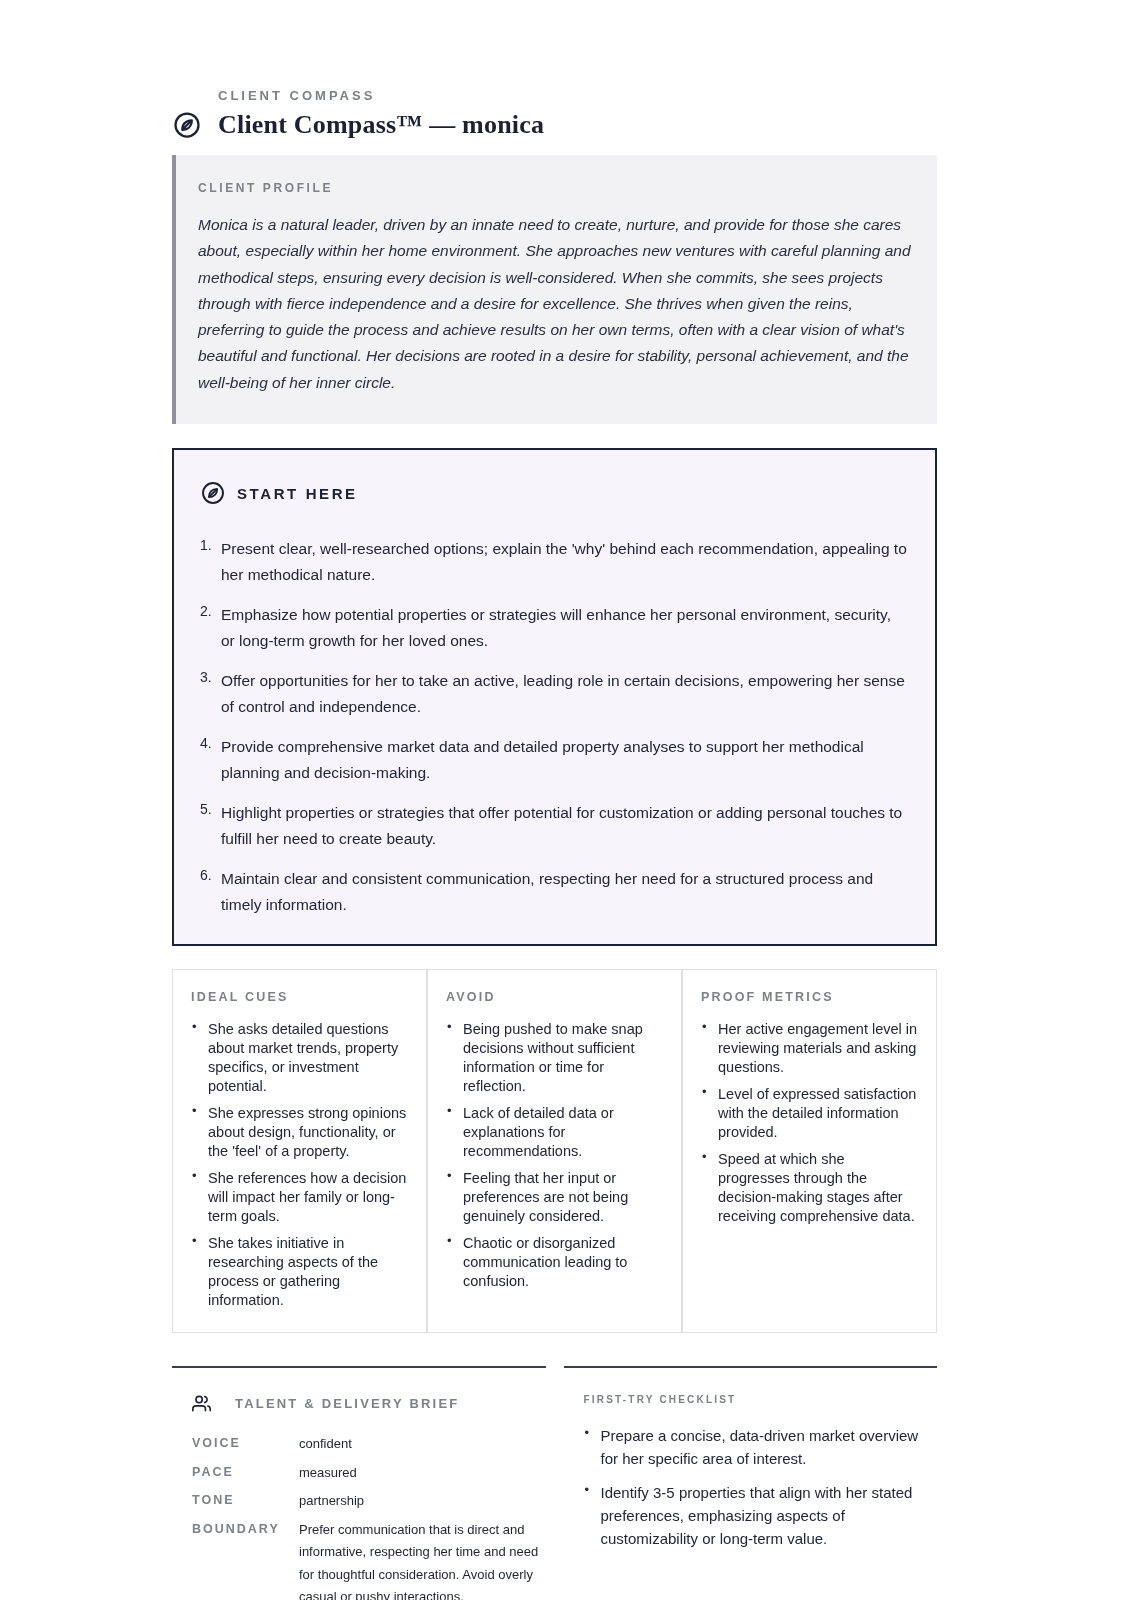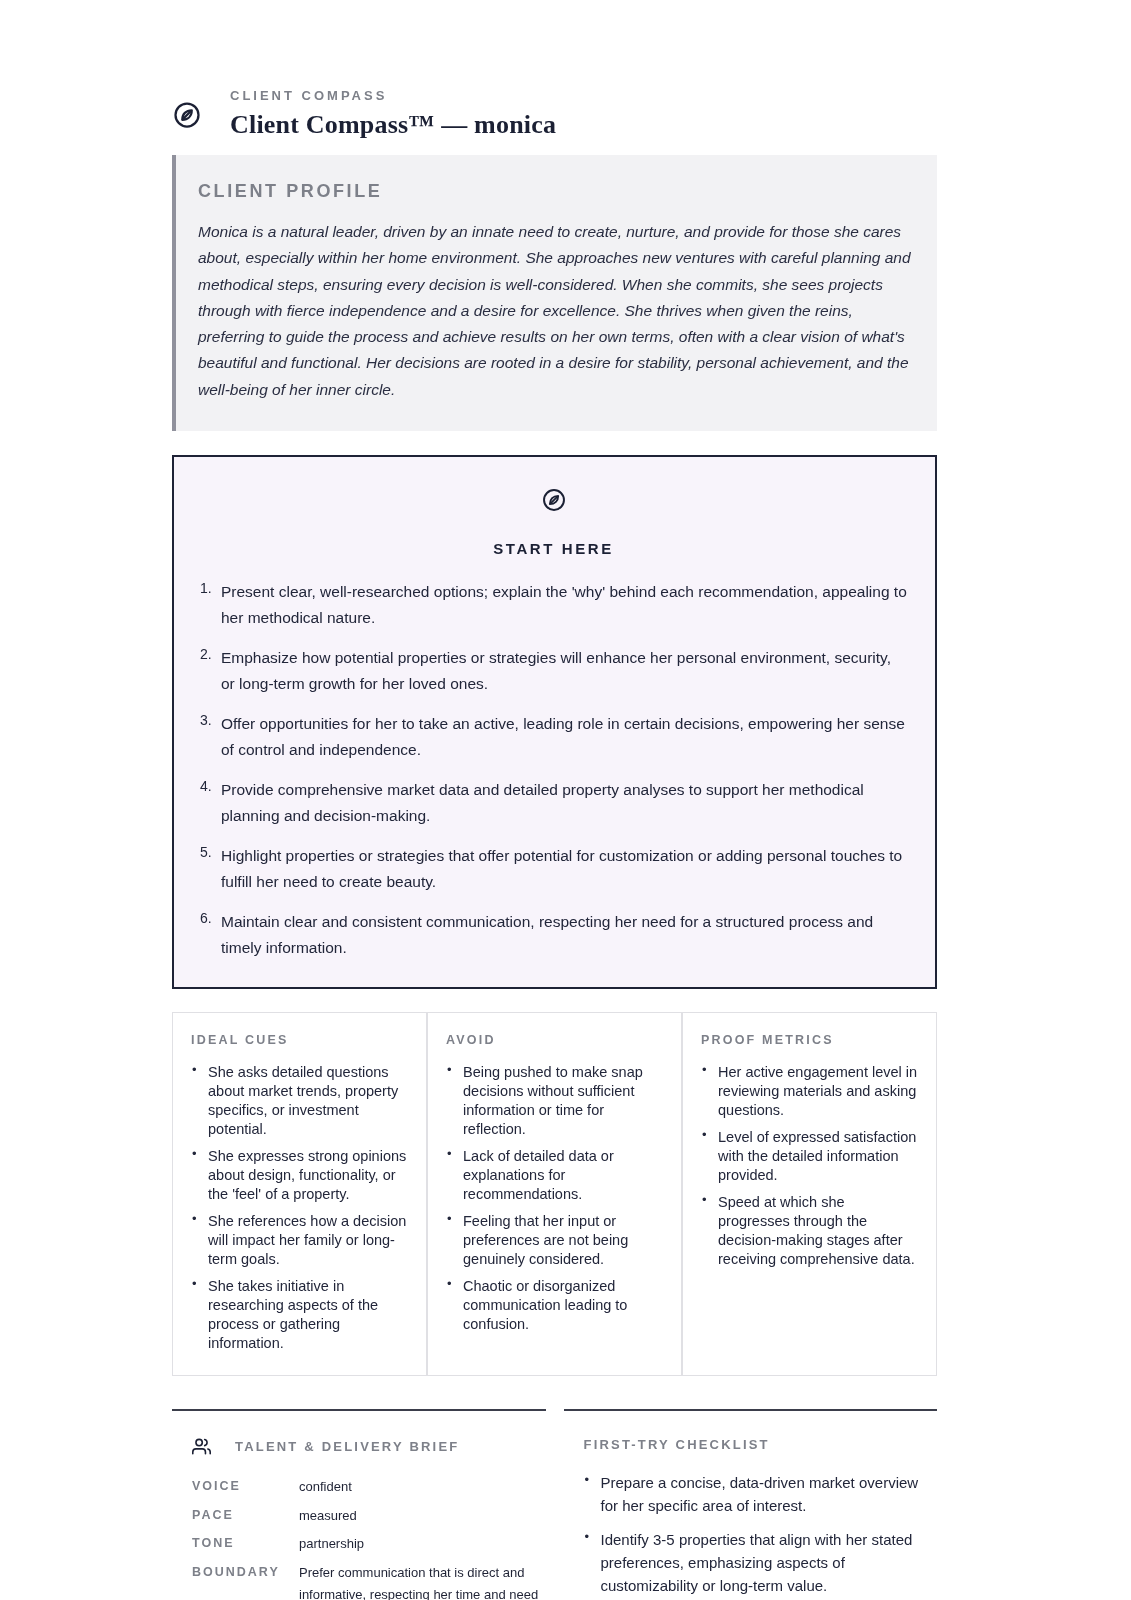--- a/index.html
+++ b/index.html
@@ -5,58 +5,58 @@
   * { margin: 0; padding: 0; box-sizing: border-box; }
   html, body { background: #ffffff; }
   body {
     width: 1131px; height: 1600px; overflow: hidden;
     font-family: "Liberation Sans", sans-serif;
     color: #252a3e;
   }
   .page { width: 765px; margin-left: 172px; padding-top: 88px; }
 
   
-  .doc-header { display: flex; align-items: center; gap: 28px; }
+  .doc-header { display: flex; align-items: flex-end; gap: 16px; }
   .compass-badge { flex: 0 0 auto; margin-top: 2px; }
   .head-text { flex: 1; }
   .kicker {
     font-size: 13px; font-weight: 700; letter-spacing: 3px;
     color: #7d8089; text-transform: uppercase; margin-bottom: 7px;
   }
   .doc-title {
     font-family: "Liberation Serif", serif;
     font-size: 26px; font-weight: 700; color: #1b2034;
     letter-spacing: 0.2px;
   }
 
   
   .profile-box {
     margin-top: 15px;
     background: #f2f2f4;
     border-left: 4px solid #90919c;
     padding: 26px 24px 28px 22px;
   }
   .section-label {
-    font-size: 18px; font-weight: 700; letter-spacing: 2.6px;
+    font-size: 12px; font-weight: 700; letter-spacing: 2.6px;
     color: #7d8089; text-transform: uppercase;
   }
   .profile-text {
     margin-top: 17px;
     font-style: italic;
     font-size: 15.5px; line-height: 26.3px; color: #2a2e42;
   }
 
   
   .start-panel {
     margin-top: 24px;
     background: #f8f4fb;
     border: 2px solid #1e2236;
     padding: 30px 28px 26px 26px;
   }
-  .start-head { display: flex; align-items: center; gap: 27px; margin-bottom: 22px; flex-direction: column; }
+  .start-head { display: flex; align-items: center; gap: 11px; margin-bottom: 30px; }
   .start-label {
     font-size: 15px; font-weight: 700; letter-spacing: 2.6px;
     color: #1b2034; text-transform: uppercase;
   }
   ol.start-list { list-style: none; counter-reset: step; }
   ol.start-list li {
     counter-increment: step;
     position: relative; padding-left: 21px;
     font-size: 15.5px; line-height: 26px; color: #22263a;
     margin-bottom: 14px;
@@ -97,21 +97,21 @@
     padding: 26px 0 0 20px;
   }
   .brief-head { display: flex; align-items: center; gap: 24px; }
   .brief-head .section-label { font-size: 13px; letter-spacing: 2.2px; }
   .brief-rows { margin-top: 20px; display: grid; grid-template-columns: 107px 1fr; row-gap: 6px; column-gap: 0; }
   .brief-row-label {
     font-size: 12.5px; font-weight: 700; letter-spacing: 2px;
     color: #7d8089; text-transform: uppercase; padding-top: 3px;
   }
   .brief-row-value { font-size: 13px; line-height: 22.5px; color: #1f2335; }
-  .checklist-col .section-label { font-size: 13px; letter-spacing: 2.2px; }
+  .checklist-col .section-label { font-size: 10px; letter-spacing: 2.2px; }
   ul.check-list { list-style: none; margin-top: 19px; }
   ul.check-list li {
     position: relative; padding-left: 17px;
     font-size: 15px; line-height: 23px; color: #22263a;
     margin-bottom: 11px;
   }
   ul.check-list li::before {
     content: "•";
     position: absolute; left: 1px; top: -3px;
     font-size: 13px; color: #22263a;

